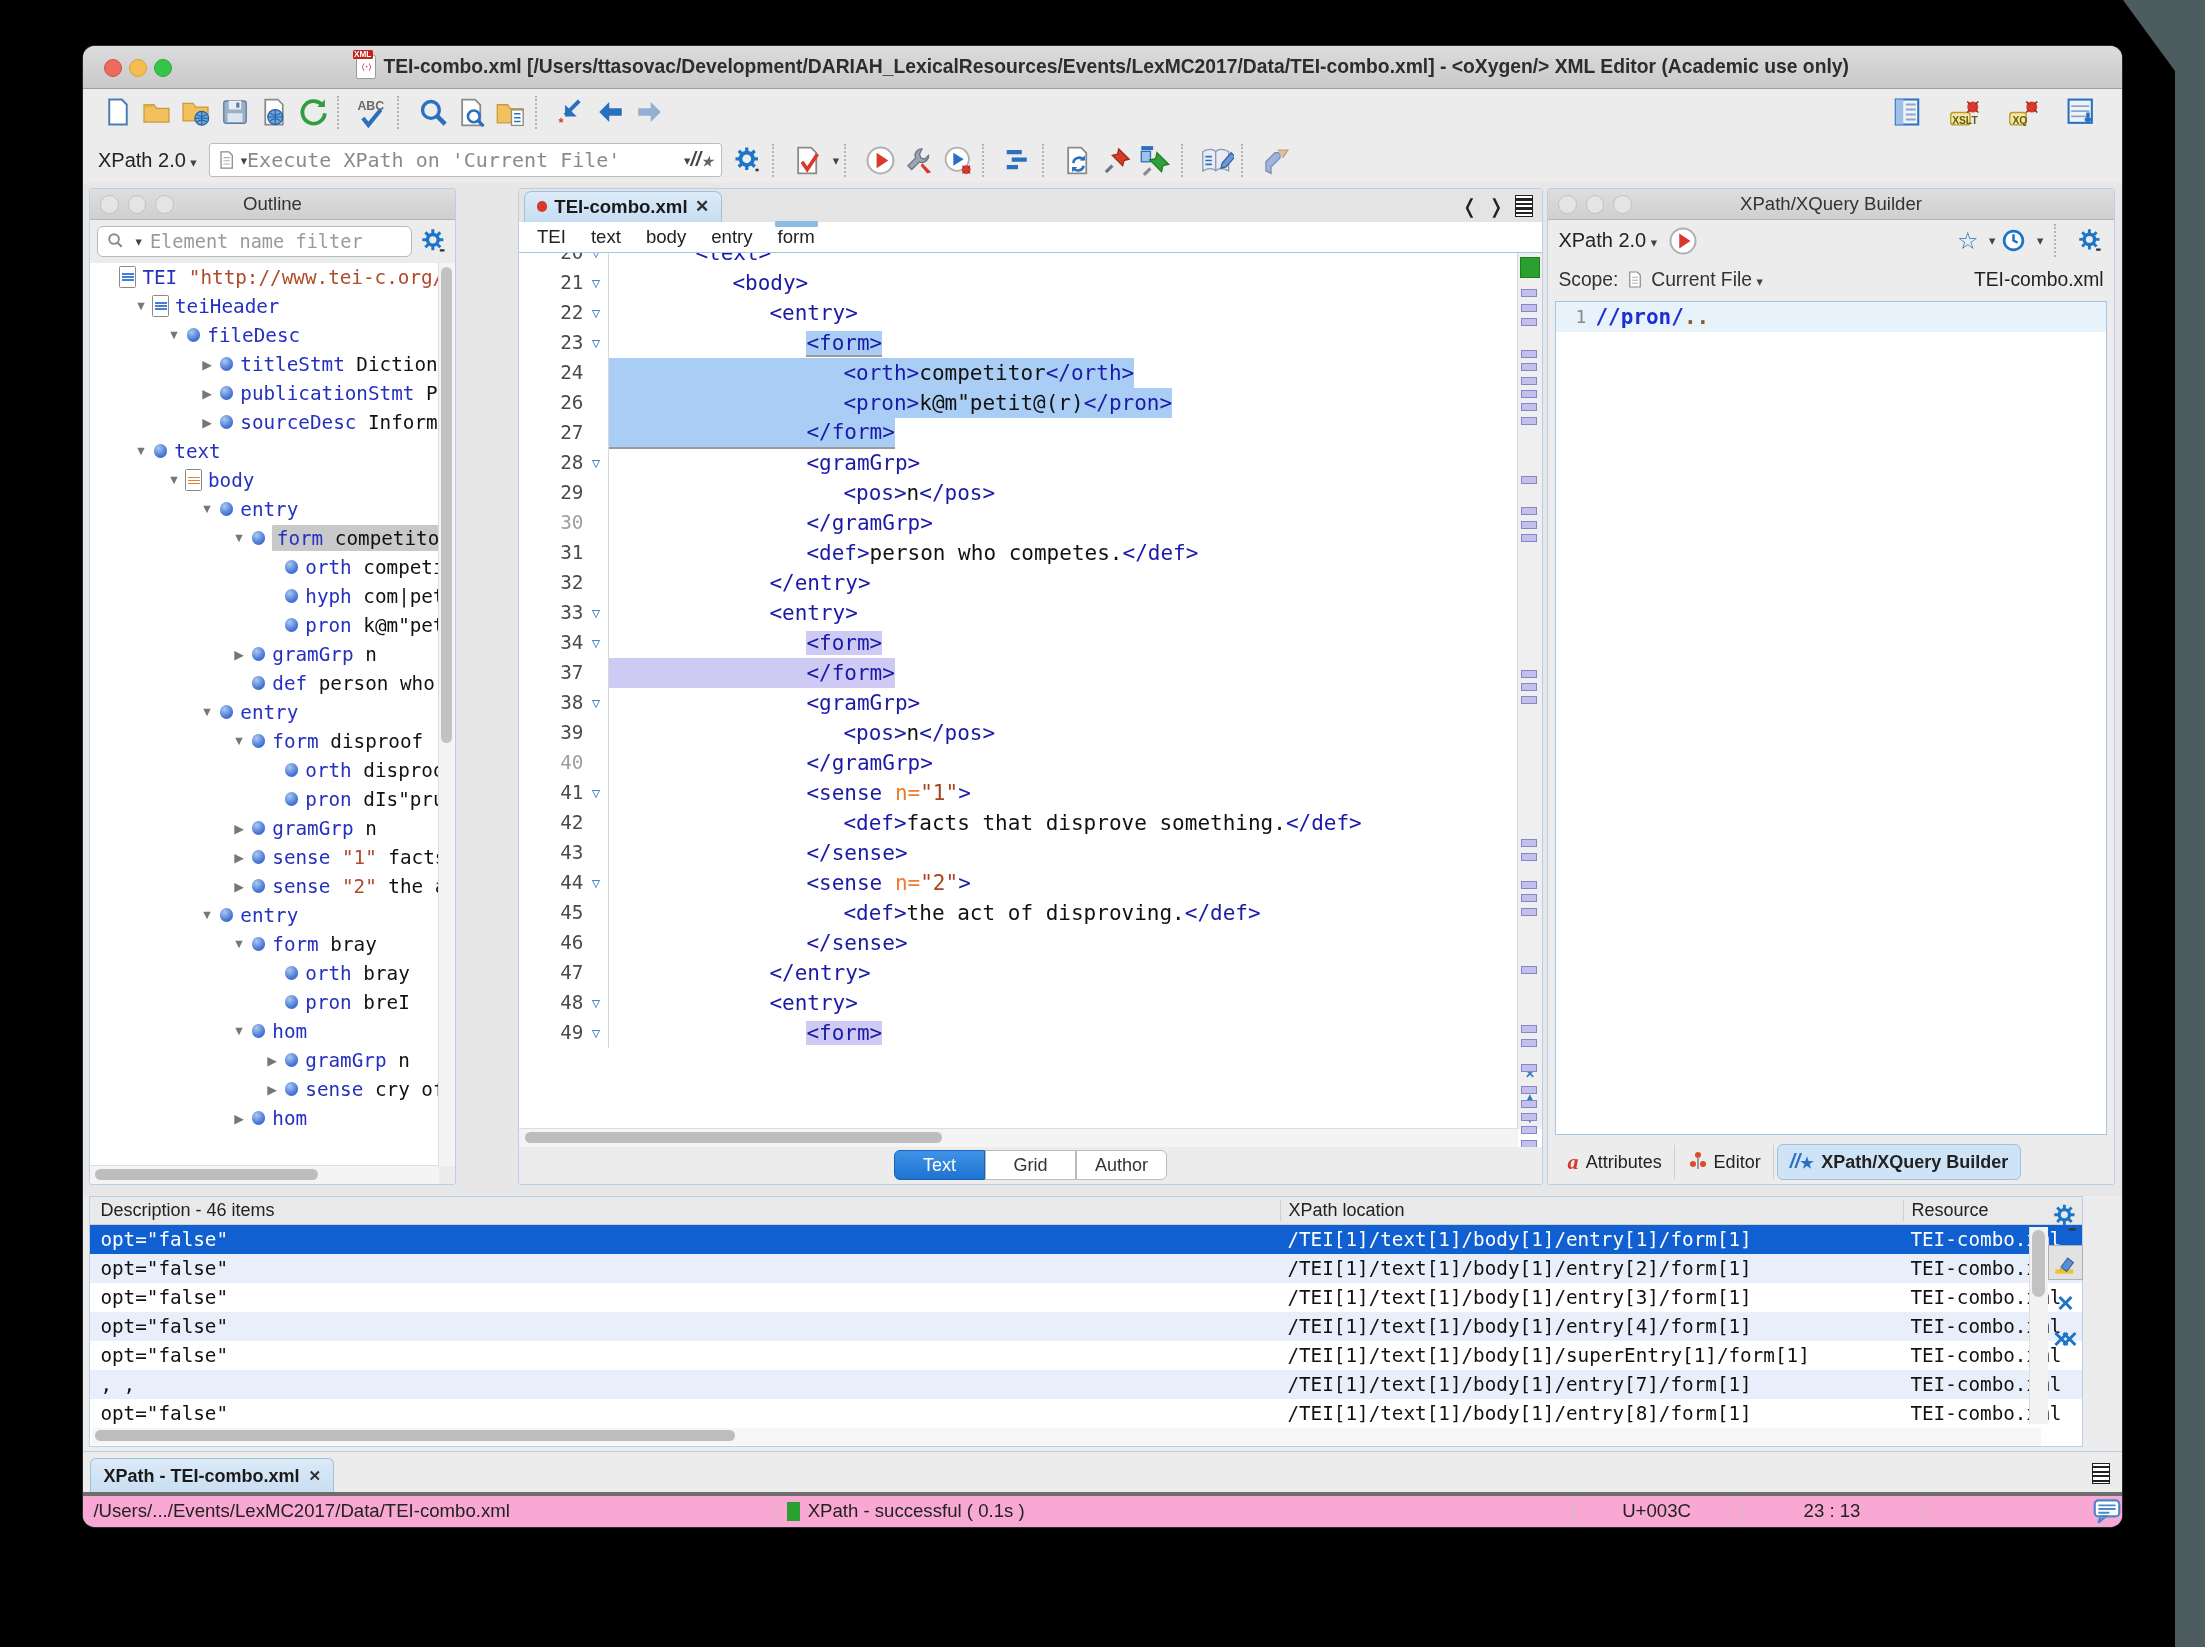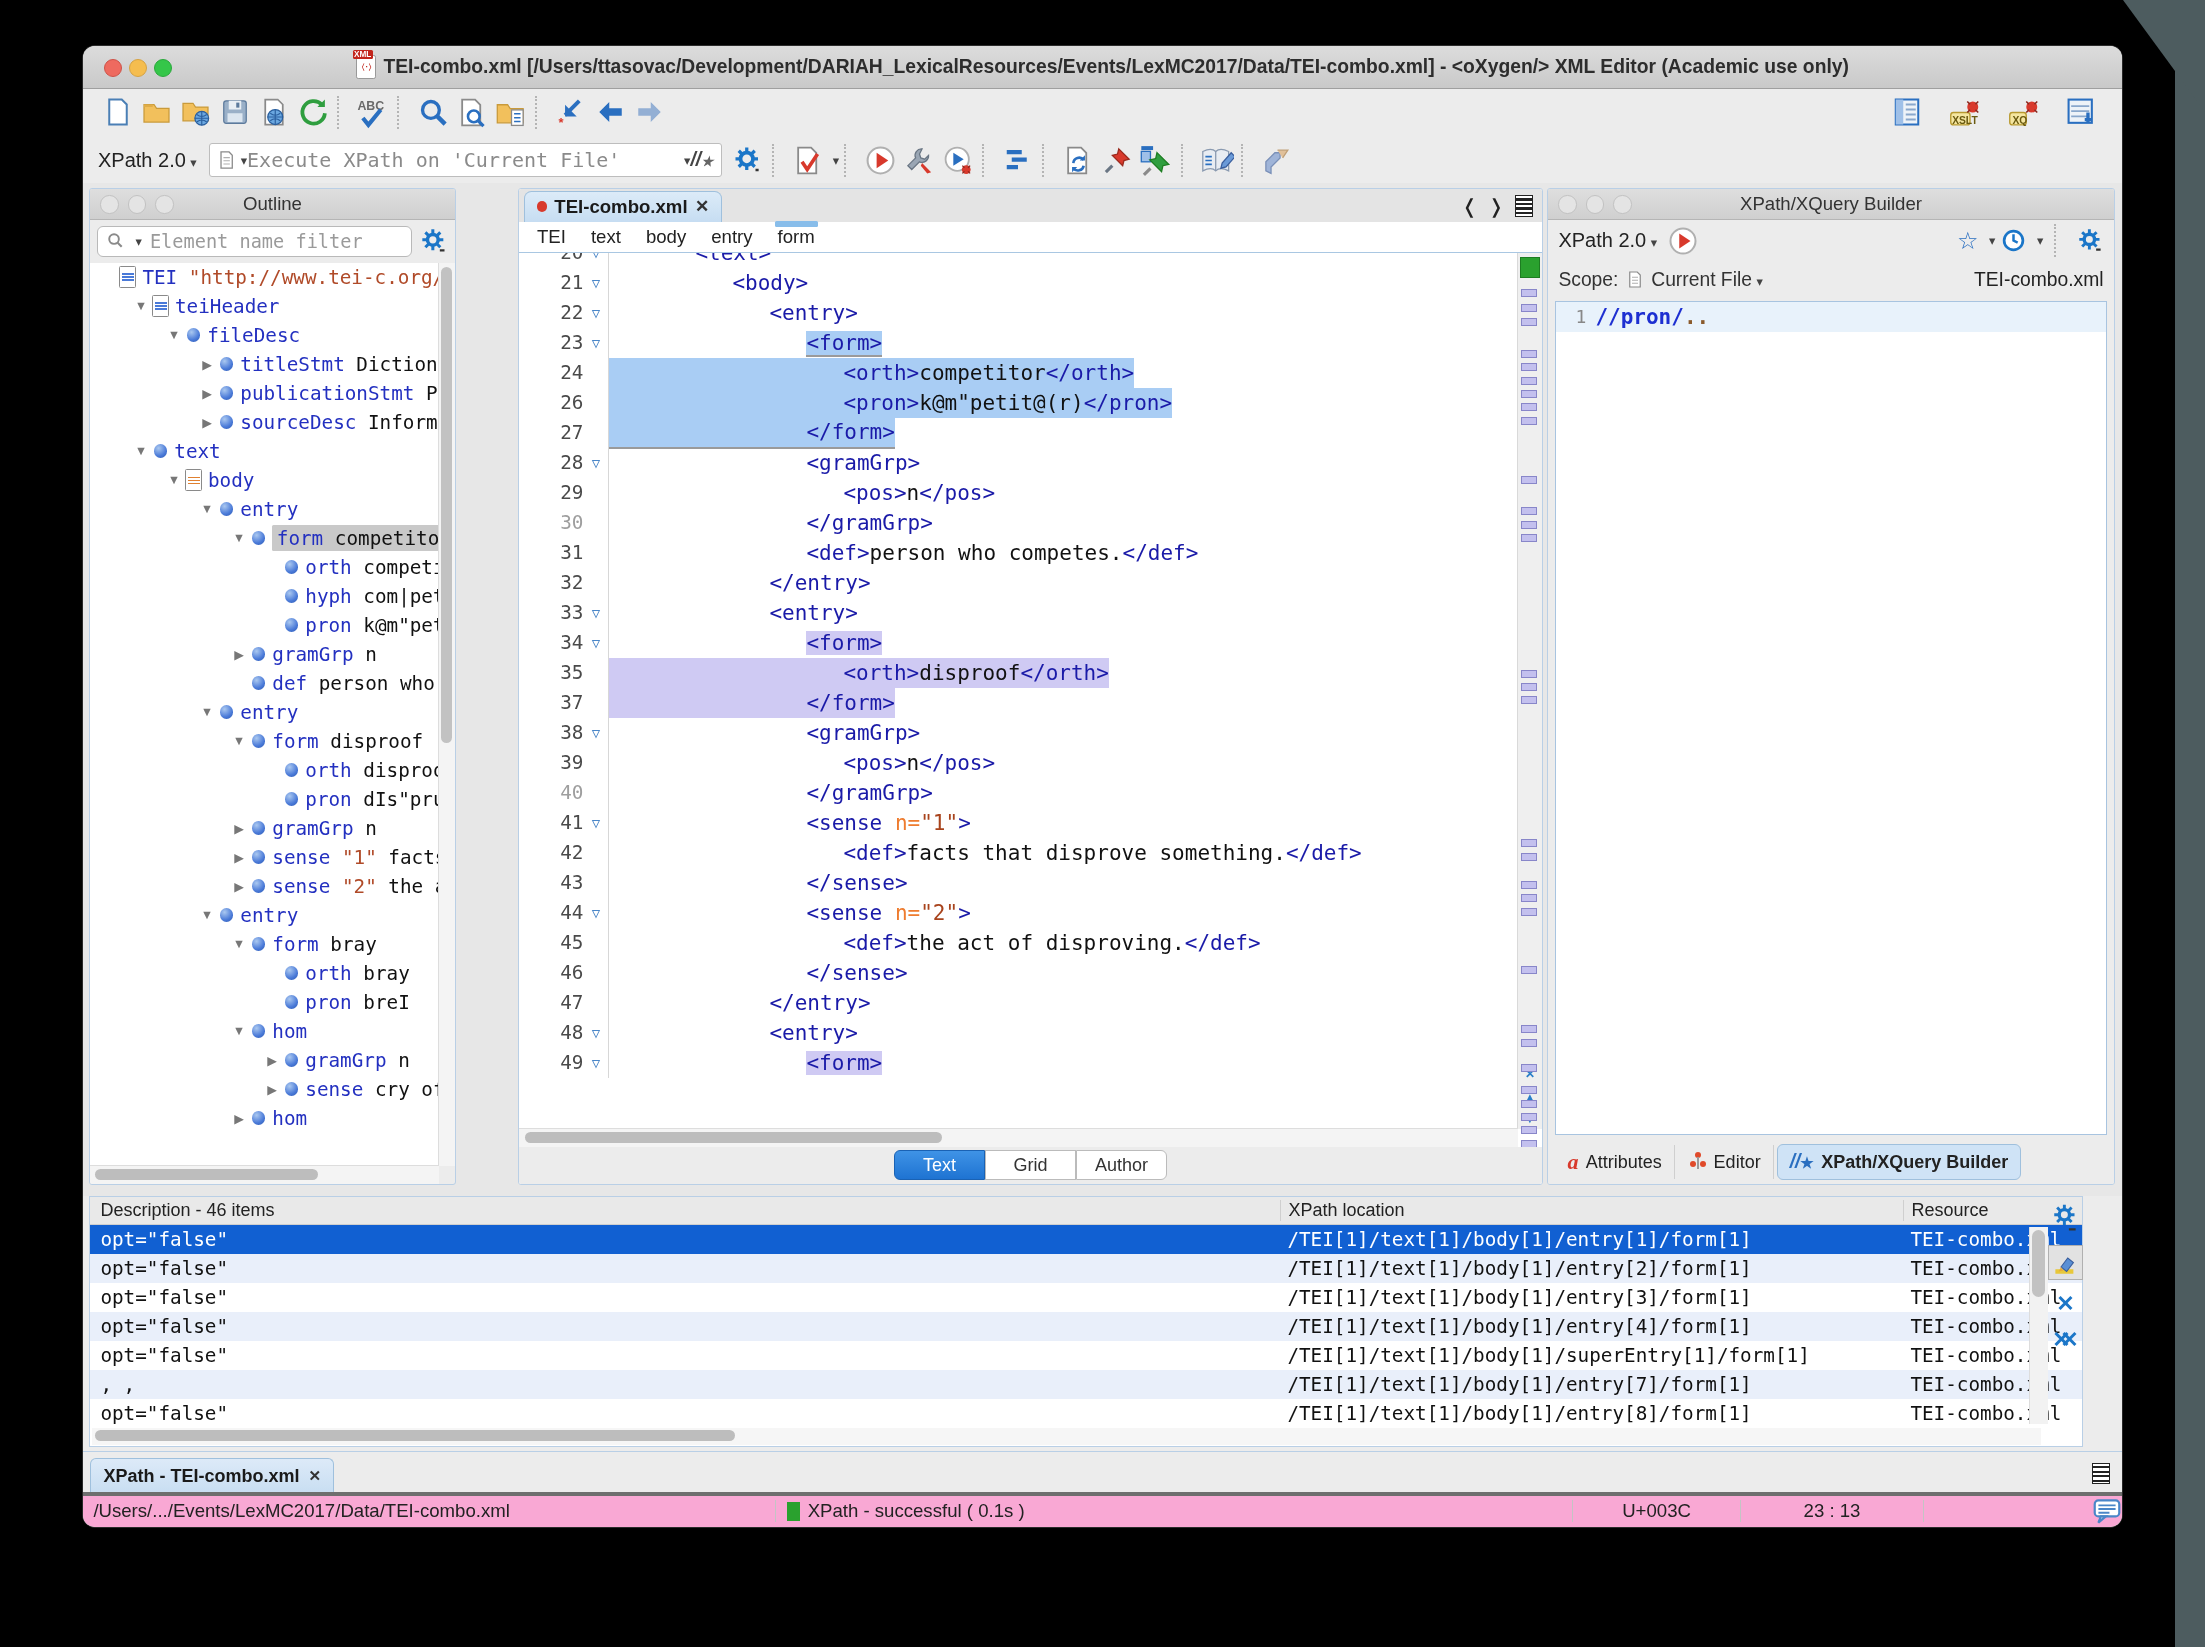--- a/index.html
+++ b/index.html
@@ -623,21 +623,20 @@
               <div class="cl"><span class="ln">24</span><span class="fold"></span><span class="cbody"><span class="ctext hl-b" style="padding-left: 234px;"><span class="sg-t">&lt;orth&gt;</span><span class="sg-x">competitor</span><span class="sg-t">&lt;/orth&gt;</span></span></span></div>
               <div class="cl"><span class="ln">26</span><span class="fold"></span><span class="cbody"><span class="ctext hl-b" style="padding-left: 234px;"><span class="sg-t">&lt;pron&gt;</span><span class="sg-x">k@m"petit@(r)</span><span class="sg-t">&lt;/pron&gt;</span></span></span></div>
               <div class="cl"><span class="ln">27</span><span class="fold"></span><span class="cbody"><span class="ctext hl-b tok-u" style="padding-left: 197px;"><span class="sg-t">&lt;/form&gt;</span></span></span></div>
               <div class="cl"><span class="ln">28</span><span class="fold">▽</span><span class="cbody"><span class="ctext" style="padding-left: 197px;"><span class="sg-t">&lt;gramGrp&gt;</span></span></span></div>
               <div class="cl"><span class="ln">29</span><span class="fold"></span><span class="cbody"><span class="ctext" style="padding-left: 234px;"><span class="sg-t">&lt;pos&gt;</span><span class="sg-x">n</span><span class="sg-t">&lt;/pos&gt;</span></span></span></div>
               <div class="cl"><span class="ln dim">30</span><span class="fold"></span><span class="cbody"><span class="ctext" style="padding-left: 197px;"><span class="sg-t">&lt;/gramGrp&gt;</span></span></span></div>
               <div class="cl"><span class="ln">31</span><span class="fold"></span><span class="cbody"><span class="ctext" style="padding-left: 197px;"><span class="sg-t">&lt;def&gt;</span><span class="sg-x">person who competes.</span><span class="sg-t">&lt;/def&gt;</span></span></span></div>
               <div class="cl"><span class="ln">32</span><span class="fold"></span><span class="cbody"><span class="ctext" style="padding-left: 160px;"><span class="sg-t">&lt;/entry&gt;</span></span></span></div>
               <div class="cl"><span class="ln">33</span><span class="fold">▽</span><span class="cbody"><span class="ctext" style="padding-left: 160px;"><span class="sg-t">&lt;entry&gt;</span></span></span></div>
               <div class="cl"><span class="ln">34</span><span class="fold">▽</span><span class="cbody"><span class="ctext" style="padding-left: 197px;"><span class="hl-p"><span class="sg-t">&lt;form&gt;</span></span></span></span></div>
-              <div class="cl"><span class="ln">35</span><span class="fold"></span><span class="cbody"><span class="ctext hl-p" style="padding-left: 234px;"><span class="sg-t">&lt;orth&gt;</span><span class="sg-x">disproof</span><span class="sg-t">&lt;/orth&gt;</span></span></span></div>
               <div class="cl"><span class="ln">37</span><span class="fold"></span><span class="cbody"><span class="ctext hl-p" style="padding-left: 197px;"><span class="sg-t">&lt;/form&gt;</span></span></span></div>
               <div class="cl"><span class="ln">38</span><span class="fold">▽</span><span class="cbody"><span class="ctext" style="padding-left: 197px;"><span class="sg-t">&lt;gramGrp&gt;</span></span></span></div>
               <div class="cl"><span class="ln">39</span><span class="fold"></span><span class="cbody"><span class="ctext" style="padding-left: 234px;"><span class="sg-t">&lt;pos&gt;</span><span class="sg-x">n</span><span class="sg-t">&lt;/pos&gt;</span></span></span></div>
               <div class="cl"><span class="ln dim">40</span><span class="fold"></span><span class="cbody"><span class="ctext" style="padding-left: 197px;"><span class="sg-t">&lt;/gramGrp&gt;</span></span></span></div>
               <div class="cl"><span class="ln">41</span><span class="fold">▽</span><span class="cbody"><span class="ctext" style="padding-left: 197px;"><span class="sg-t">&lt;sense </span><span class="sg-a">n=</span><span class="sg-v">"1"</span><span class="sg-t">&gt;</span></span></span></div>
               <div class="cl"><span class="ln">42</span><span class="fold"></span><span class="cbody"><span class="ctext" style="padding-left: 234px;"><span class="sg-t">&lt;def&gt;</span><span class="sg-x">facts that disprove something.</span><span class="sg-t">&lt;/def&gt;</span></span></span></div>
               <div class="cl"><span class="ln">43</span><span class="fold"></span><span class="cbody"><span class="ctext" style="padding-left: 197px;"><span class="sg-t">&lt;/sense&gt;</span></span></span></div>
               <div class="cl"><span class="ln">44</span><span class="fold">▽</span><span class="cbody"><span class="ctext" style="padding-left: 197px;"><span class="sg-t">&lt;sense </span><span class="sg-a">n=</span><span class="sg-v">"2"</span><span class="sg-t">&gt;</span></span></span></div>
               <div class="cl"><span class="ln">45</span><span class="fold"></span><span class="cbody"><span class="ctext" style="padding-left: 234px;"><span class="sg-t">&lt;def&gt;</span><span class="sg-x">the act of disproving.</span><span class="sg-t">&lt;/def&gt;</span></span></span></div>
               <div class="cl"><span class="ln">46</span><span class="fold"></span><span class="cbody"><span class="ctext" style="padding-left: 197px;"><span class="sg-t">&lt;/sense&gt;</span></span></span></div>

